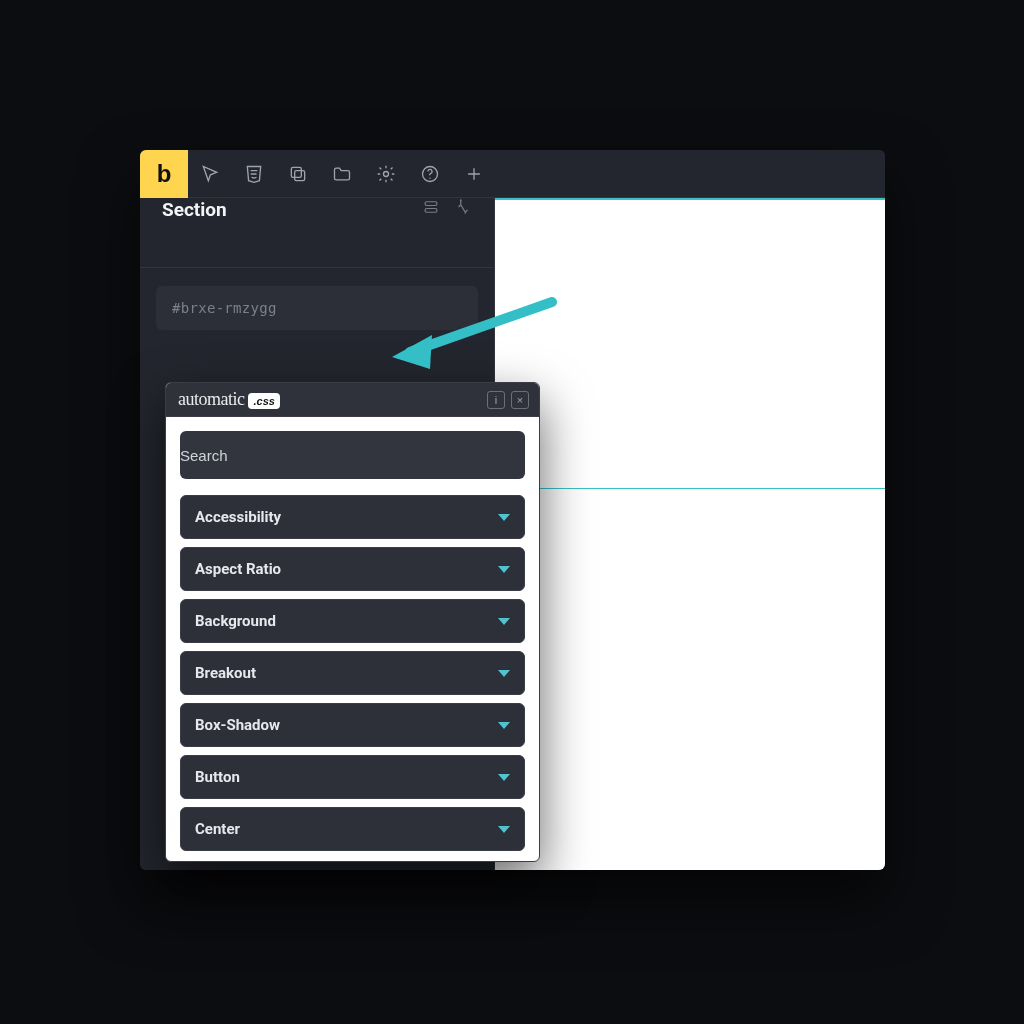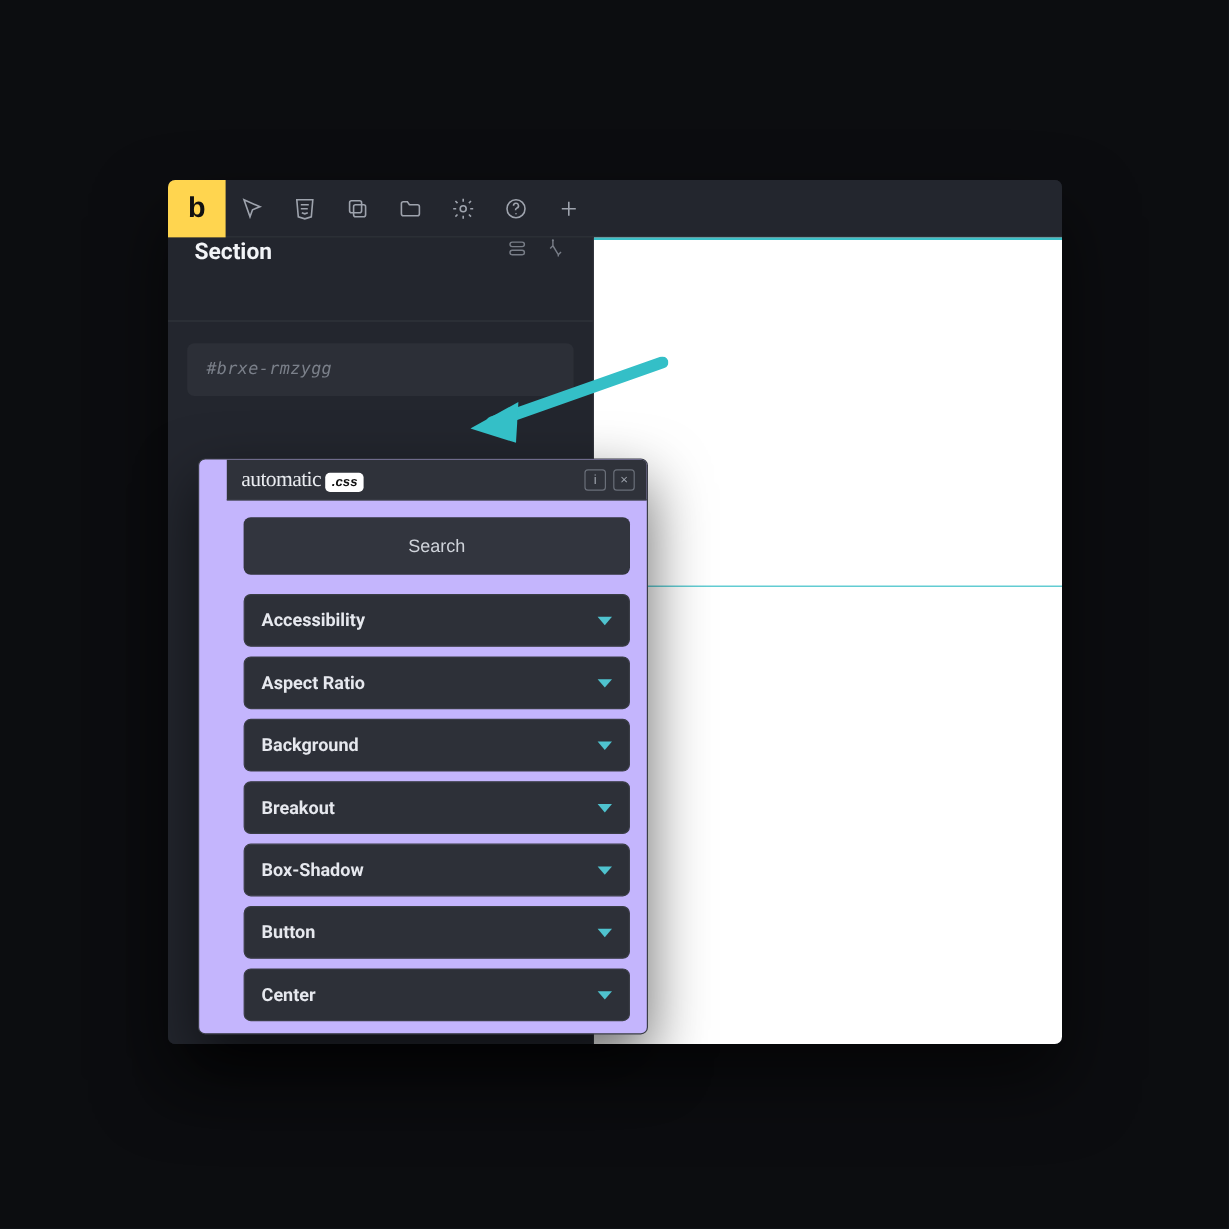--- a/index.html
+++ b/index.html
@@ -95,21 +95,20 @@
     padding: 18px 16px;
   }
   .id-field {
     background: #2c2f37;
     border-radius: 6px;
     padding: 14px 16px;
     font-family: ui-monospace, SFMono-Regular, Menlo, monospace;
     font-size: 14px;
     color: #7b808a;
     letter-spacing: 0.3px;
-    font-style: italic;
   }
 
   .canvas {
     flex: 1;
     background: #fff;
     position: relative;
   }
   .canvas-hline {
     position: absolute;
     left: 0; right: 0;
@@ -124,26 +123,25 @@
     height: 2px;
     background: #3cc0c8;
   }
 
   
   .acss-panel {
     position: absolute;
     left: 165px;
     top: 382px;
     width: 375px;
-    background: #c4b5fd;
+    background: #ffffff;
     border: 1px solid #3a3d46;
     border-radius: 6px;
     box-shadow: 0 20px 50px rgba(0,0,0,0.6);
     overflow: hidden;
-    padding-left: 23px;
   }
   .acss-head {
     height: 34px;
     display: flex;
     align-items: center;
     justify-content: space-between;
     padding: 0 10px 0 12px;
     background: #2f323a;
     border-bottom: 1px solid #3a3d46;
   }
@@ -190,21 +188,21 @@
     height: 48px;
     display: flex;
     align-items: center;
     justify-content: center;
     color: #cfd3da;
     font-size: 15px;
     margin-bottom: 16px;
     cursor: text;
     border: none;
     width: 100%;
-    text-align: center;
+    text-align: left;
   }
   .acss-search::placeholder { color: #cfd3da; }
   .acss-list { display: flex; flex-direction: column; gap: 8px; }
   .acss-item {
     background: #2d3038;
     border: 1px solid #3a3d46;
     border-radius: 6px;
     height: 44px;
     padding: 0 14px;
     display: flex;

